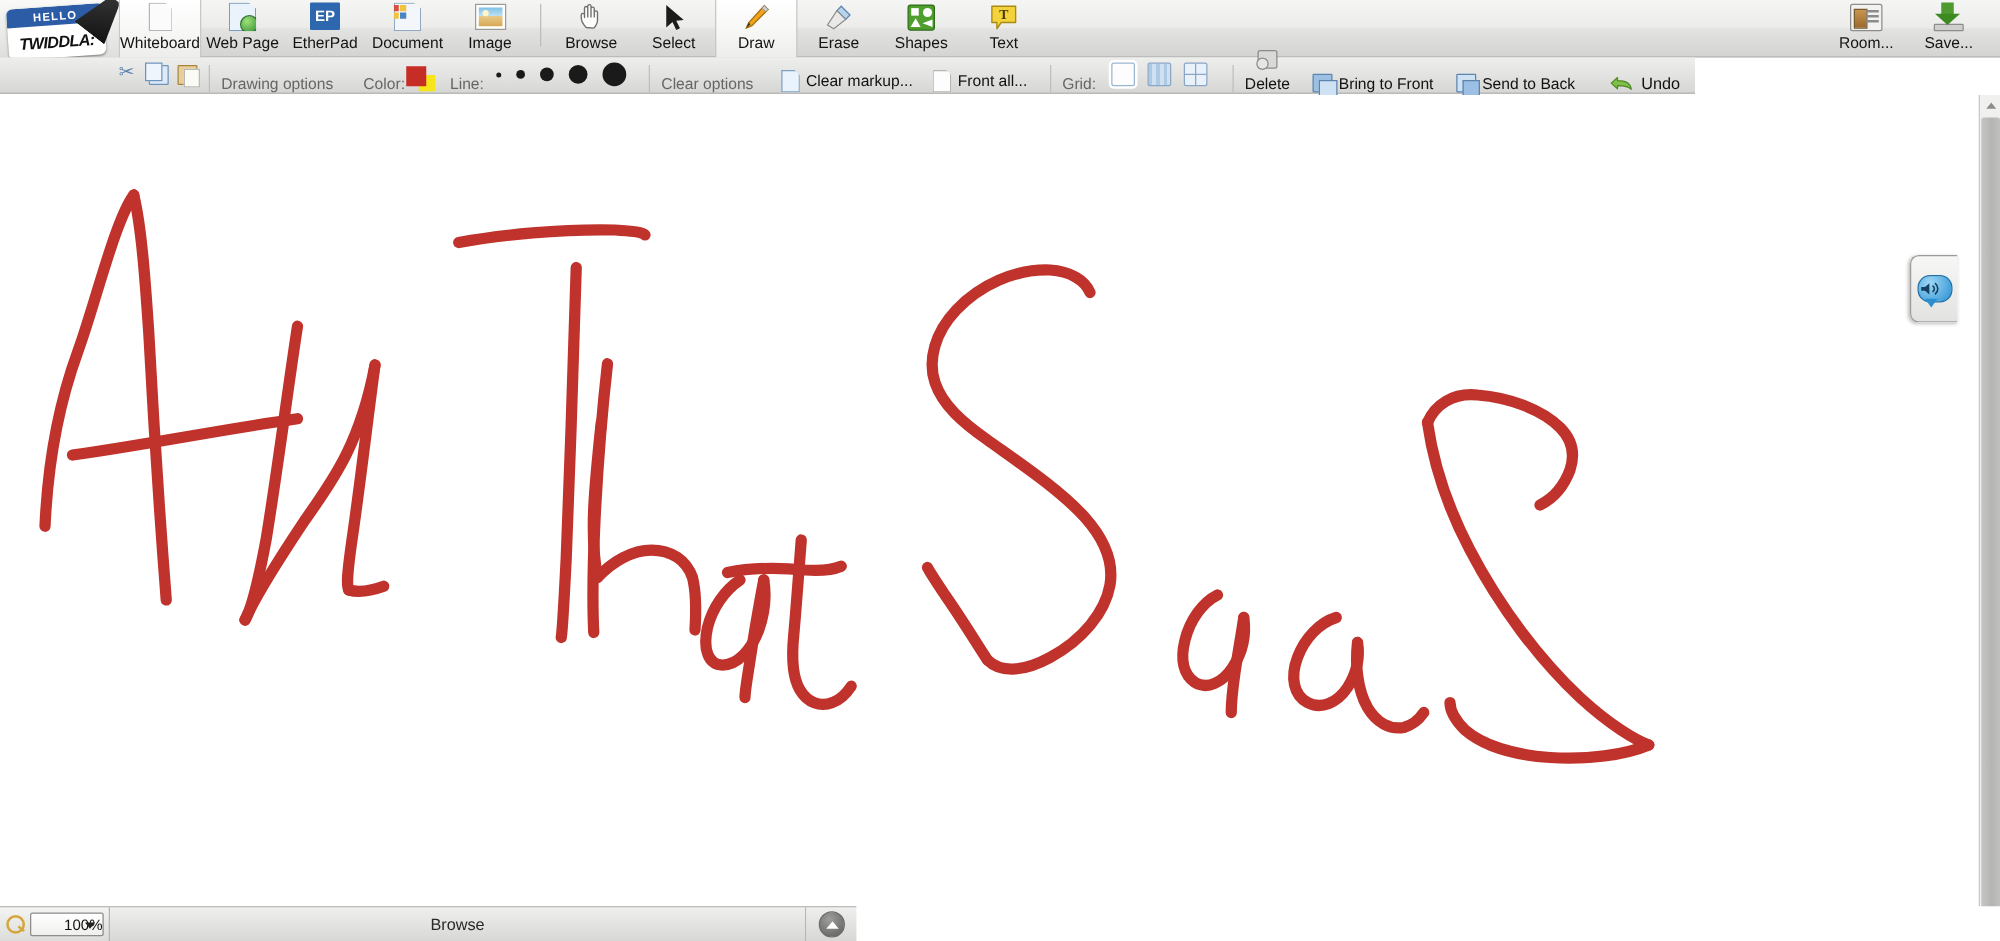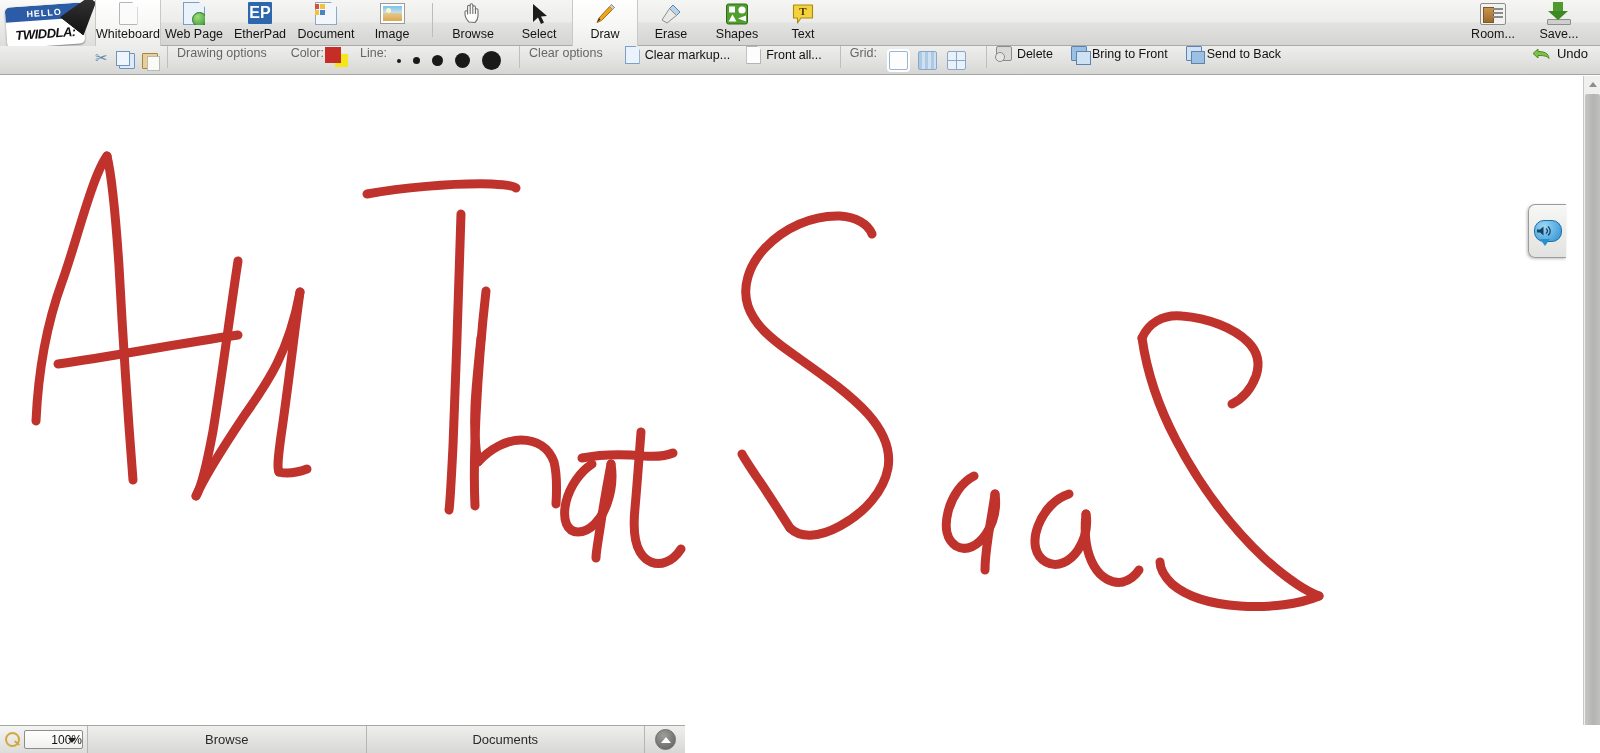--- a/index.html
+++ b/index.html
@@ -72,21 +72,21 @@
   .ic-page { width:19px; height:23px; margin:0 auto; background:#fbfbfb;
     border:1px solid #b6b6b4; border-radius:1px;
     clip-path:polygon(0 0,72% 0,100% 22%,100% 100%,0 100%); }
   .ic-web  { width:22px; height:23px; margin:0 auto; position:relative;
     background:#eaf2fb; border:1px solid #7a9ec4;
     clip-path:polygon(0 0,72% 0,100% 22%,100% 100%,0 100%); }
   .ic-web:after{ content:""; position:absolute; right:-3px; bottom:-3px;
     width:13px; height:13px; border-radius:50%;
     background:radial-gradient(circle at 35% 30%,#9fe07a,#2e8b2e); border:1px solid #2b6f2b;}
   .ic-ep { width:24px; height:22px; margin:0 auto; background:#2d68ae;
-    color:#fff; font-size:16px; font-weight:bold; line-height:22px; text-align:center;
+    color:#fff; font-size:12px; font-weight:bold; line-height:22px; text-align:center;
     border-radius:1px; font-family:"Liberation Sans", sans-serif;}
   .ic-doc { width:22px; height:23px; margin:0 auto; position:relative;
     background:#f3f6fb; border:1px solid #8fa8c4;
     clip-path:polygon(0 0,72% 0,100% 22%,100% 100%,0 100%);}
   .ic-doc:before{content:""; position:absolute; left:-2px; top:1px; width:11px; height:11px;
     background:
       linear-gradient(#d94f3d,#d94f3d) 0 0/5px 5px no-repeat,
       linear-gradient(#f0c33c,#f0c33c) 6px 0/5px 5px no-repeat,
       linear-gradient(#f0c33c,#f0c33c) 0 6px/5px 5px no-repeat,
       linear-gradient(#4a84c4,#4a84c4) 6px 6px/5px 5px no-repeat;}
@@ -108,24 +108,24 @@
     box-shadow:0 0 0 0 #777,0 4px 0 #8b8b89,0 8px 0 #8b8b89; background:#8b8b89;}
   .ic-save { width:26px; height:23px; margin:0 auto; position:relative;}
   .ic-save:before{content:""; position:absolute; left:7px; top:0; width:10px; height:10px;
     background:#4e9a2f;}
   .ic-save:after{content:""; position:absolute; left:2px; top:9px; width:0;height:0;
     border-left:10px solid transparent;border-right:10px solid transparent;border-top:9px solid #3d8a22;}
   .save-tray{position:absolute;left:1px;bottom:0;width:24px;height:6px;background:#cfcfcd;border:1px solid #8d8d8b;border-radius:1px;}
 
   
   .subbar {
-    position:absolute; left:0; top:46px; width:1600px; height:29px;
+    position:absolute; left:0; top:46px; width:1356px; height:29px;
     background:linear-gradient(to bottom,#eeeeec 0%,#e3e3e1 50%,#d6d6d4 100%);
     border-bottom:1px solid #a4a4a2;
-    display:flex; align-items:flex-start; font-size:12.5px; color:#3a3a3a;
+    display:flex; align-items:flex-end; font-size:12.5px; color:#3a3a3a;
   }
   .subbar .grp { display:flex; align-items:center; height:29px; }
   .subbar .vsep2 { width:1px; height:22px; background:#bebebc; margin:0 9px; flex:none; }
   .sublabel { color:#666; font-size:12.5px; white-space:nowrap; }
   .sub-item { display:flex; align-items:center; gap:5px; color:#111; font-size:12.5px; white-space:nowrap; cursor:default;}
   .clip-ic { width:17px; height:17px; position:relative; }
   .clip-cut:before{content:"\2702"; position:absolute; left:0; top:-3px; font-size:15px; color:#5f86ae;}
   .clip-copy {width:16px;height:16px;border:1px solid #6f93ba;background:#ddeaf7;border-radius:1px;position:relative;}
   .clip-copy:after{content:"";position:absolute;left:-4px;top:-3px;width:12px;height:13px;border:1px solid #6f93ba;background:#eef5fc;}
   .clip-paste{width:16px;height:16px;border:1px solid #a8853f;background:#e8cf97;border-radius:1px;position:relative;}
@@ -413,21 +413,21 @@
 
     <span class="sublabel">Grid:</span>
     <div class="grp" style="gap:10px;margin-left:12px;align-items:center;">
       <span class="grid-box none"></span>
       <span class="grid-box lines"></span>
       <span class="grid-box quad"></span>
     </div>
 
     <div class="vsep2" style="margin-left:20px;"></div>
 
-    <div class="sub-item" style="">
+    <div class="sub-item" style="flex-direction:column;">
       <span class="obj-ic obj-del"></span>
       <span>Delete</span>
     </div>
     <div class="sub-item" style="margin-left:18px;">
       <span class="obj-ic obj-front"></span>
       <span>Bring to Front</span>
     </div>
     <div class="sub-item" style="margin-left:18px;">
       <span class="obj-ic obj-back"></span>
       <span>Send to Back</span>
@@ -516,21 +516,18 @@
     <div class="zoom-cell">
       <span class="mag"></span>
       <div class="zoom-sel">
         <span>100%</span>
         <span class="cv"></span>
       </div>
     </div>
     <div class="tabcell">
       <span>Browse</span>
     </div>
-    <div class="tabcell">
-      <span>Documents</span>
-    </div>
     <div class="collapse-cell">
       <div class="collapse-btn"></div>
     </div>
   </div>
 
 </div>
 
 </body></html>

